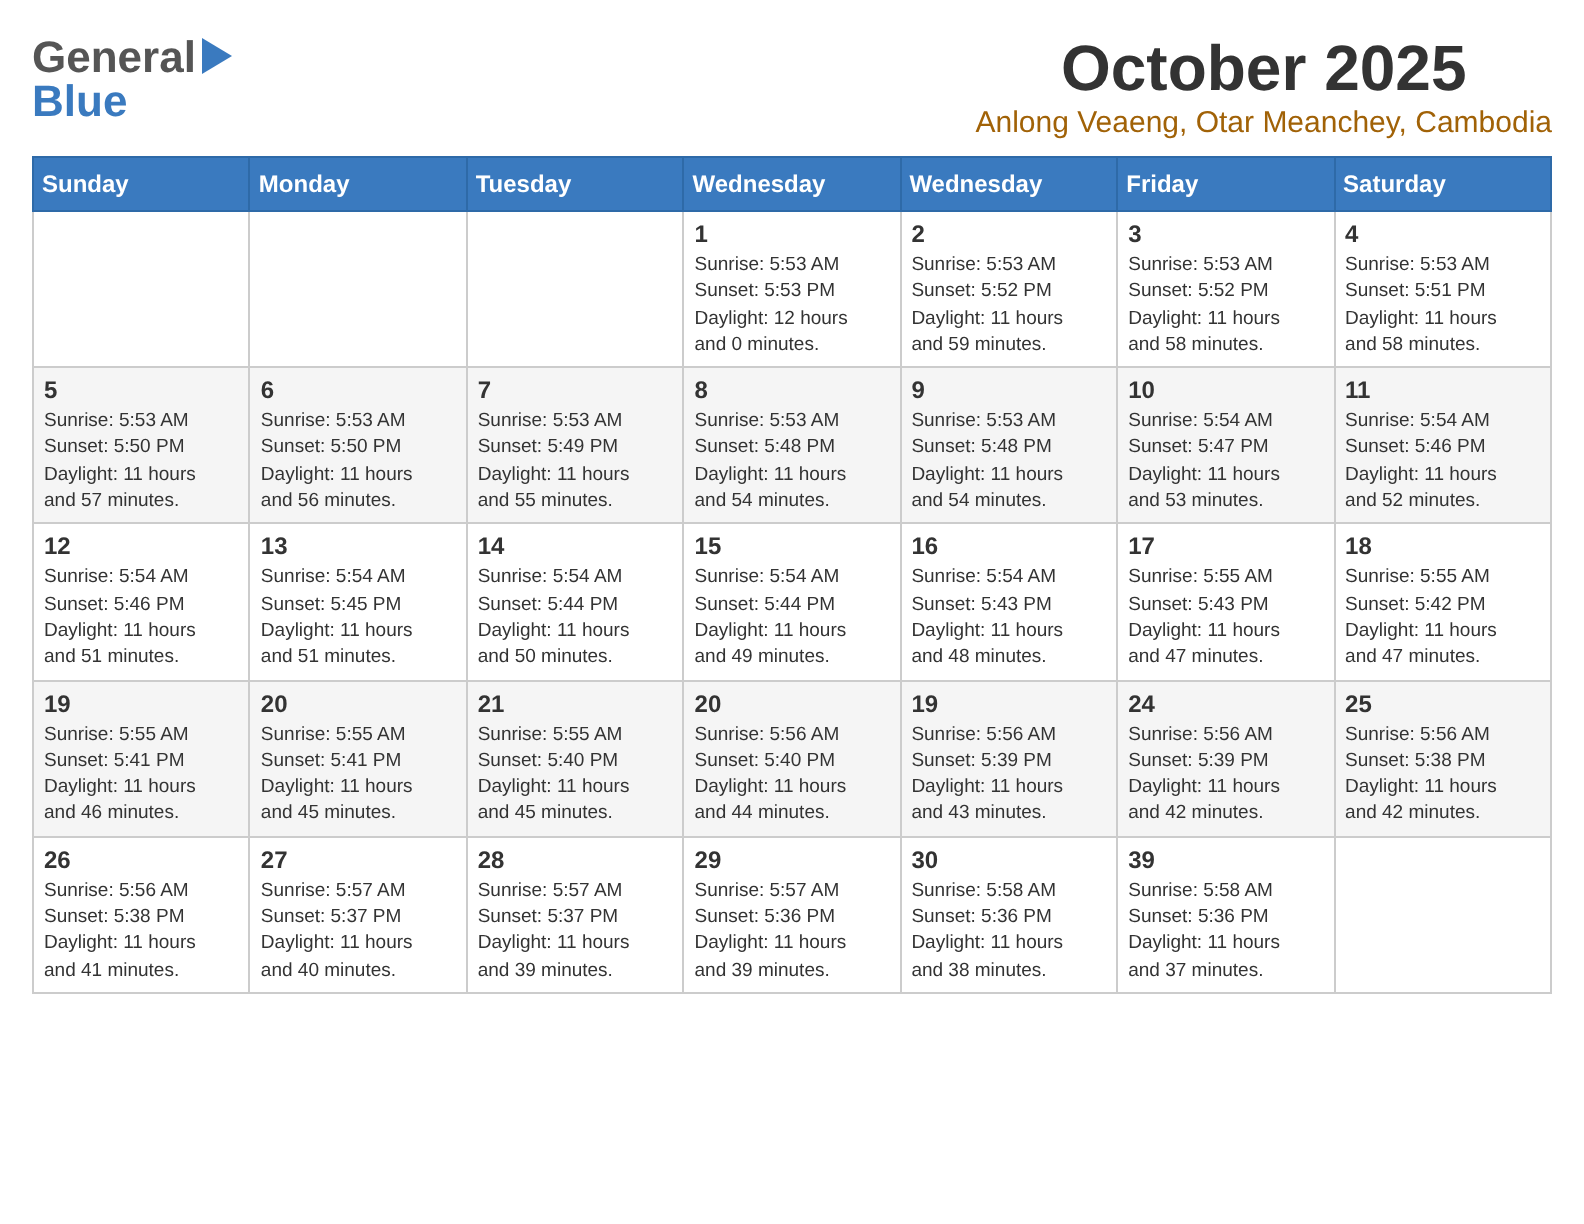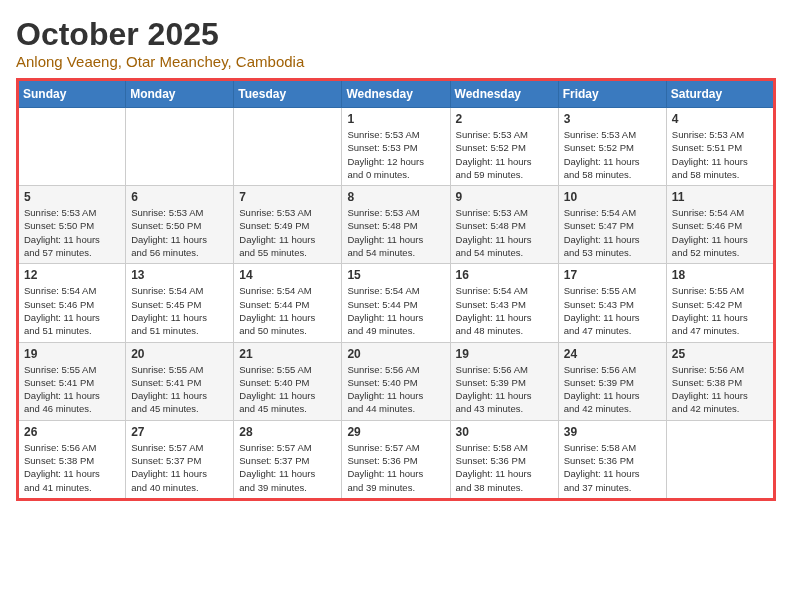--- a/index.html
+++ b/index.html
@@ -19,36 +19,36 @@
     .logo {
       display: flex;
       flex-direction: column;
       align-items: flex-start;
     }
     .logo-row {
       display: flex;
       align-items: center;
     }
     .title-block {
-      text-align: left;
+      text-align: center;
     }
     .title-block h1 {
       font-size: 32px;
       font-weight: bold;
       color: #333;
     }
     .title-block h2 {
       font-size: 15px;
       font-weight: normal;
       color: #a16207;
     }
     .calendar {
       width: 100%;
       border-collapse: collapse;
-      border: 3px solid #ef4444;
+      border: 1px solid #ef4444;
     }
     .calendar th {
       background: #3a7abf;
       color: #fff;
       font-size: 12px;
       font-weight: bold;
       padding: 6px 4px;
       text-align: left;
       border: 1px solid #2e6aa8;
     }
@@ -75,20 +75,27 @@
       font-size: 9.5px;
       color: #333;
       line-height: 1.4;
     }
     .empty-cell { background: #fff !important; }
   </style>
 </head>
 <body>
 
 <div class="header">
+  <div class="logo">
+    <div class="logo-row">
+      <span style="font-size:22px;font-weight:bold;color:#555;">General</span>
+      <span style="display:inline-block;width:0;height:0;border-top:9px solid transparent;border-bottom:9px solid transparent;border-left:15px solid #3a7abf;margin-left:3px;vertical-align:middle;margin-bottom:2px;"></span>
+    </div>
+    <span style="font-size:22px;font-weight:bold;color:#3a7abf;margin-top:-4px;">Blue</span>
+  </div>
   <div class="title-block">
     <h1>October 2025</h1>
     <h2>Anlong Veaeng, Otar Meanchey, Cambodia</h2>
   </div>
 </div>
 
 <table class="calendar">
   <thead>
     <tr>
     <th>Sunday</th>

